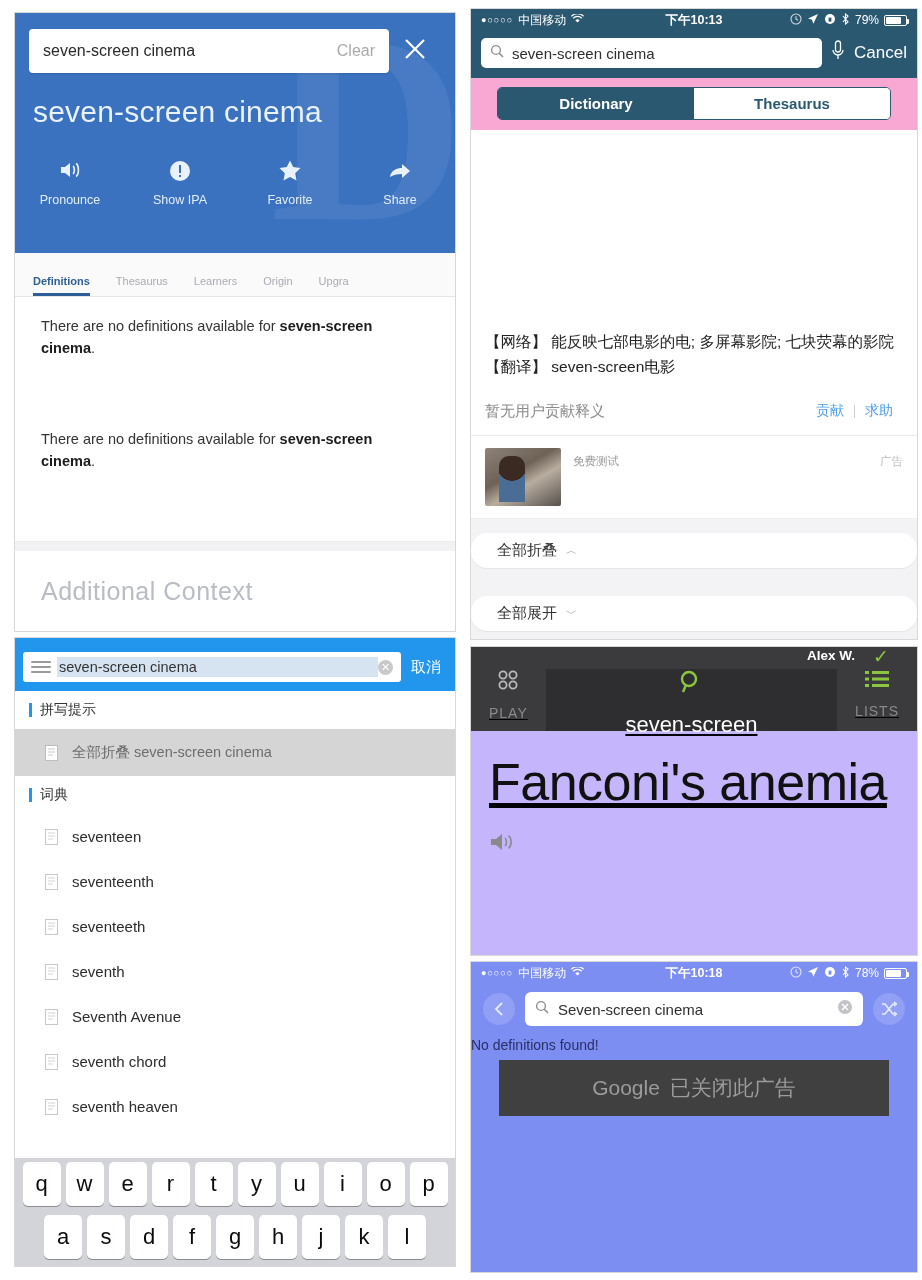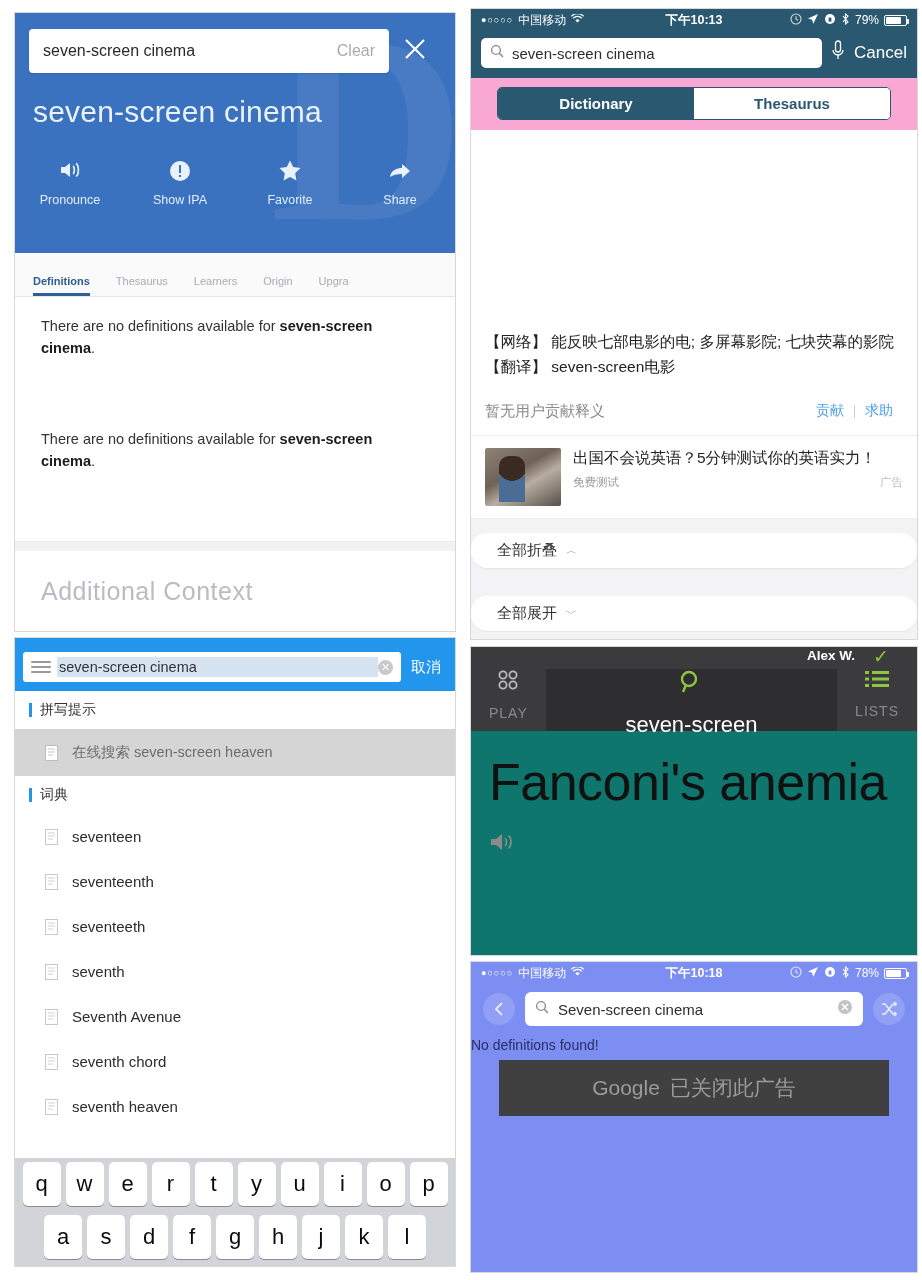--- a/index.html
+++ b/index.html
@@ -114,21 +114,21 @@
   .pC-adtitle { font-size:15.5px; color:#222; line-height:1.35; }
   .pC-adsub { font-size:11.5px; color:#9a9a9a; margin-top:6px; display:flex; }
   .pC-adsub .flag { margin-left:auto; color:#bdbdbd; }
   .pC-foldrow { background:#f3f3f5; display:flex; justify-content:center; gap:28px; padding:14px 0 16px 0;flex-direction:column; }
   .pC-pill { background:#fff; border-radius:16px; padding:8px 26px; font-size:15px; color:#333;
              display:flex; align-items:center; gap:9px; box-shadow:0 1px 1px rgba(0,0,0,.06); }
   .pC-pill .cv { color:#9a9a9a; font-size:11px; }
 
   
   .panelD { position:absolute; left:4px; top:646px; width:448px; height:310px;
-            background:#0f766e; border:1px solid #d8d8d8; overflow:hidden; }
+            background:#c4b5fd; border:1px solid #d8d8d8; overflow:hidden;text-decoration:underline; }
   .pD-topstrip { height:22px; background:#3b3b3e; position:relative; }
   .pD-alex { position:absolute; right:62px; top:1px; color:#fff; font-size:13.5px; font-weight:bold; }
   .pD-check { position:absolute; right:28px; top:-2px; color:#8cc63e; font-size:19px; }
   .pD-nav { height:62px; background:#3b3b3e; display:flex; align-items:stretch; }
   .pD-navitem { display:flex; align-items:center; gap:11px; padding:0 18px; color:#8a8a8d;
                 font-size:14px; letter-spacing:1px;flex-direction:column; }
   .pD-navitem.search { background:#2e2e31; flex:1; color:#fff; font-size:22px; letter-spacing:0; }
   .pD-navitem.search .txt { color:#fff; }
   .pD-headword { padding:22px 18px 26px 18px; font-size:52px; color:#111; line-height:1.12;
                  font-weight:300; letter-spacing:-0.5px; }
@@ -255,21 +255,21 @@
 
       <div class="pB-online">
         <span class="docico">
           <svg width="13" height="16" viewBox="0 0 13 16">
               <rect x="0.5" y="0.5" width="12" height="15" fill="#fff" stroke="#bdbdbd"></rect>
               <line x1="3" y1="4" x2="10" y2="4" stroke="#c9c9c9"></line>
               <line x1="3" y1="7" x2="10" y2="7" stroke="#c9c9c9"></line>
               <line x1="3" y1="10" x2="8" y2="10" stroke="#c9c9c9"></line>
             </svg>
         </span>
-        <span>在线搜索 seven-screen heaven</span>
+        <span>全部折叠 seven-screen cinema</span>
       </div>
 
       <div class="pB-secthead">
         <span class="tick"></span>
         <span>词典</span>
       </div>
 
       <div class="pB-row">
         <span class="docico"><svg width="13" height="16" viewBox="0 0 13 16">
               <rect x="0.5" y="0.5" width="12" height="15" fill="#fff" stroke="#c8c8c8"></rect>
@@ -443,21 +443,20 @@
       <div class="pC-contrib">
         <span class="t">暂无用户贡献释义</span>
         <span class="lnk">贡献</span>
         <span class="vsep"></span>
         <span class="lnk">求助</span>
       </div>
 
       <div class="pC-ad">
         <div class="pC-adimg"></div>
         <div class="pC-adtxt">
-          <div class="pC-adtitle">出国不会说英语？5分钟测试你的英语实力！</div>
           <div class="pC-adsub">
             <span>免费测试</span>
             <span class="flag">广告</span>
           </div>
         </div>
       </div>
 
       <div class="pC-foldrow">
         <div class="pC-pill">
           <span>全部折叠</span>

